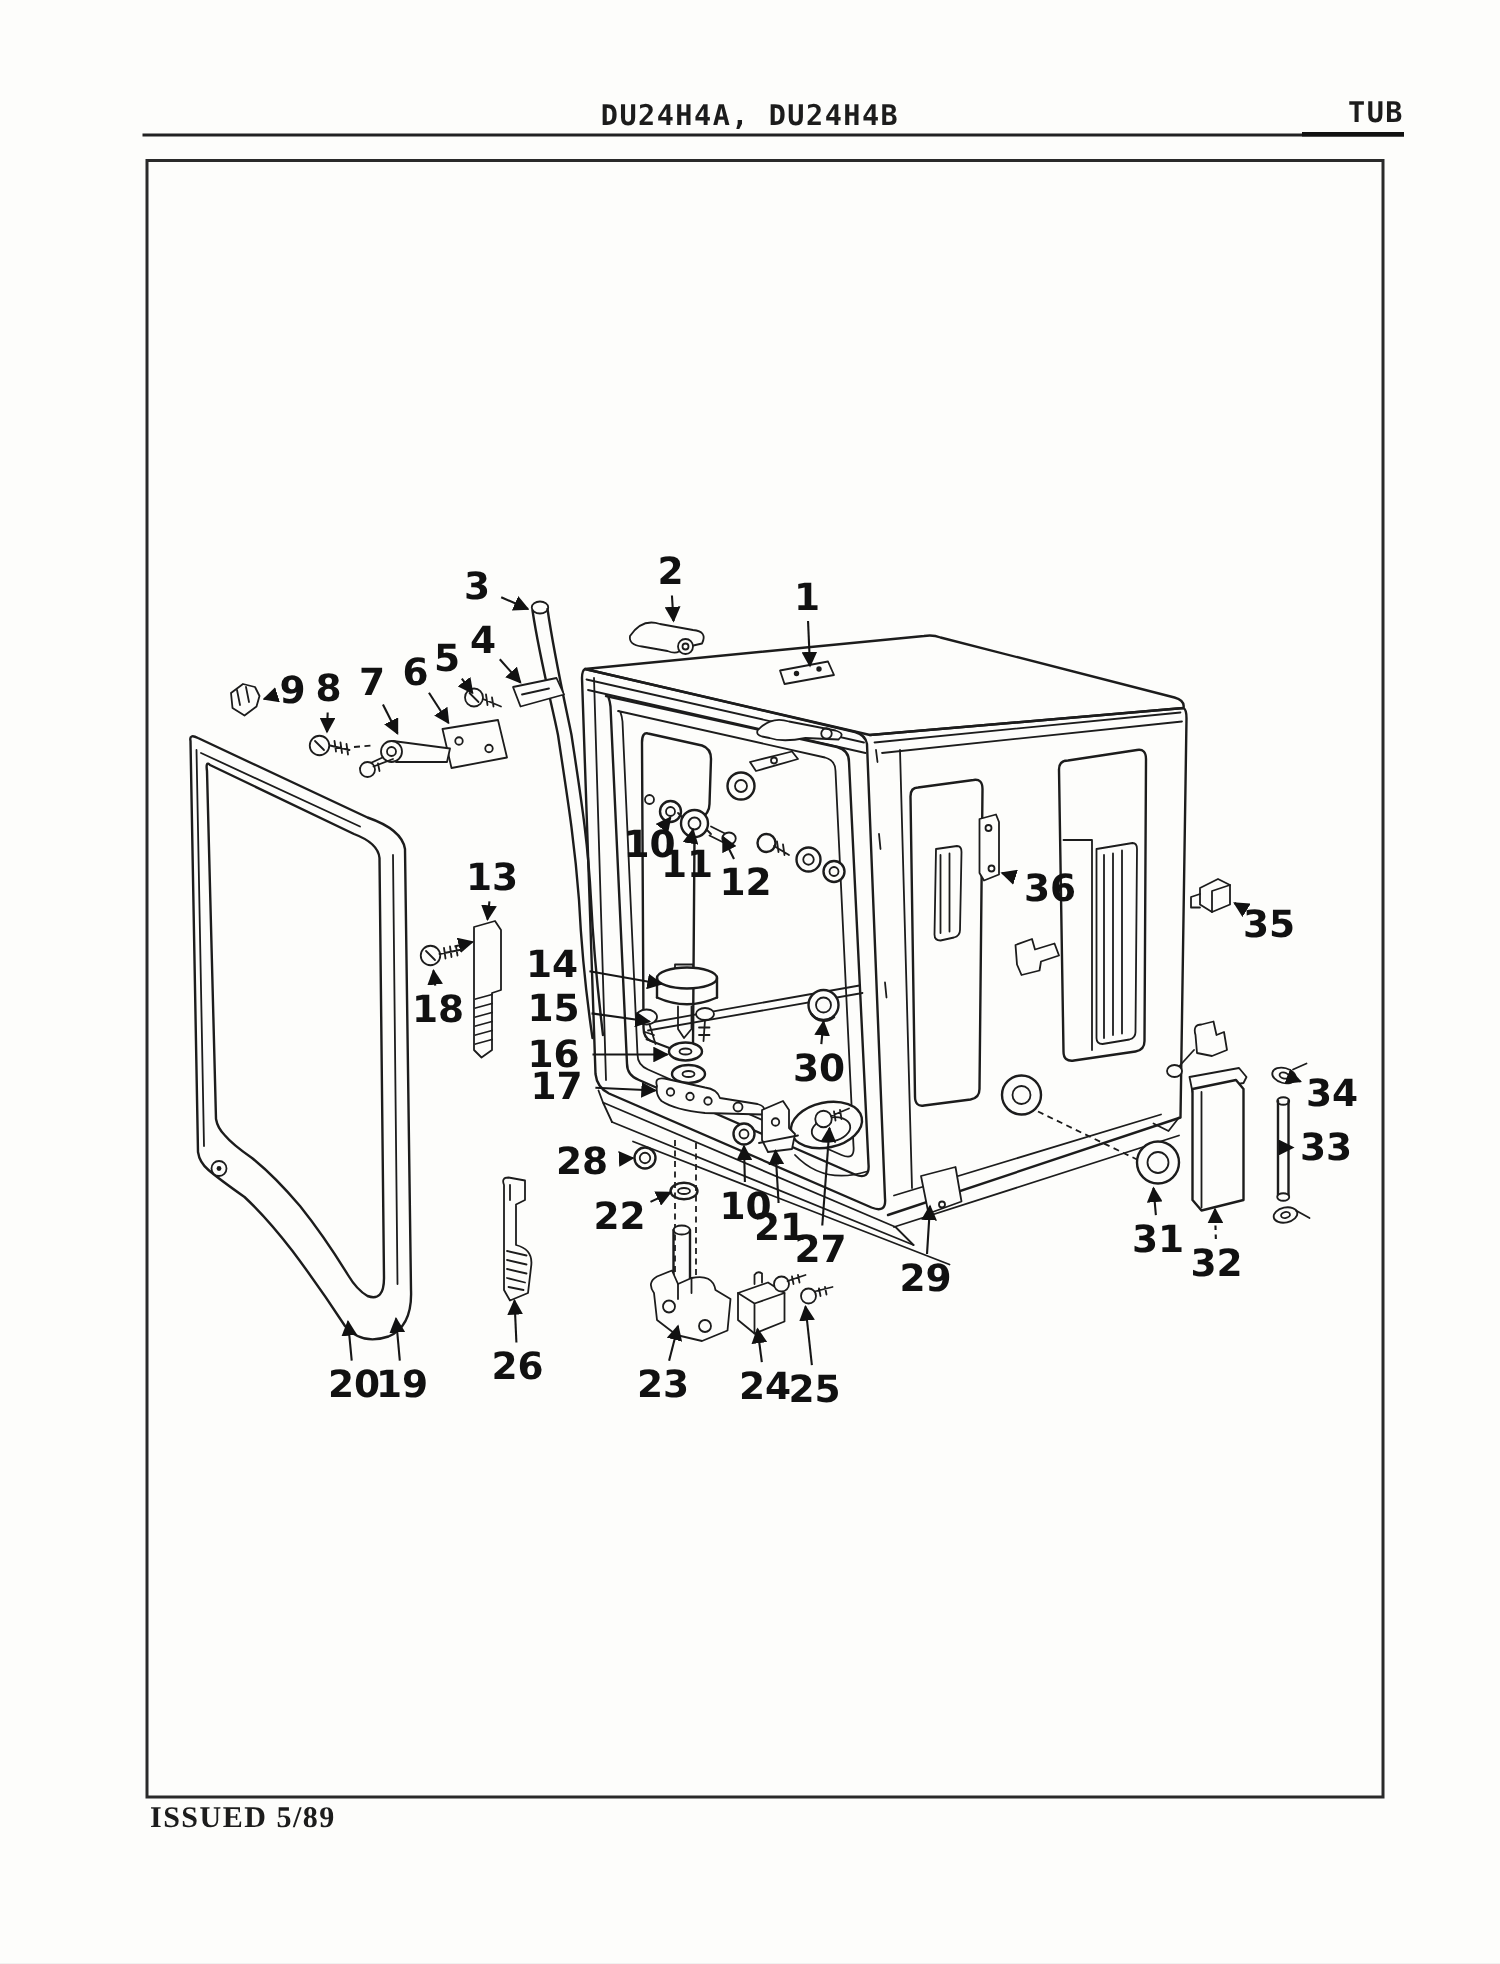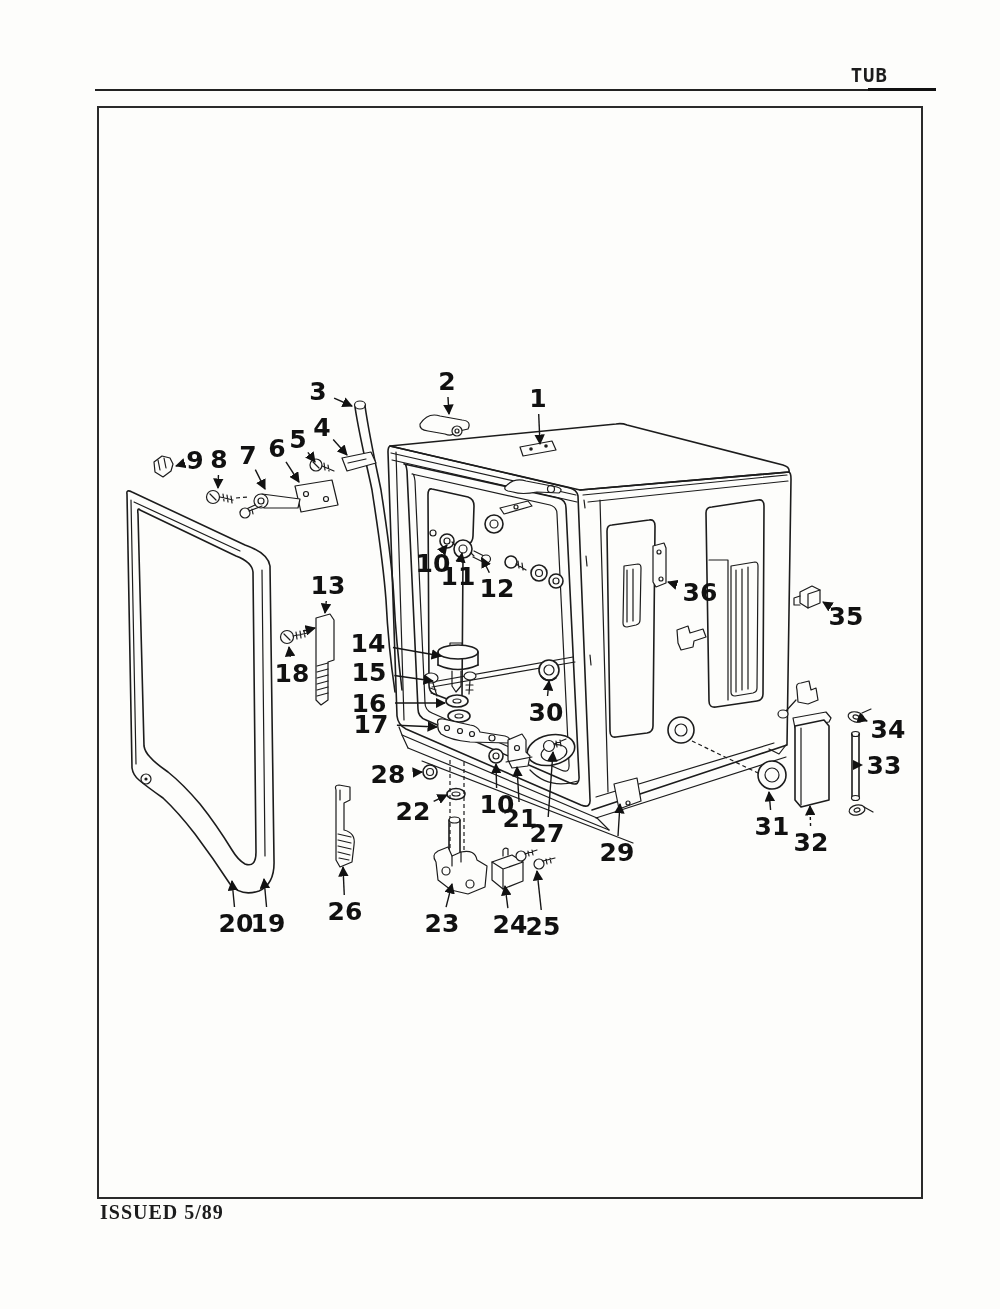--- a/index.html
+++ b/index.html
@@ -1,20 +1,20 @@
 <!DOCTYPE html>
 <html><head>
 <meta charset="utf-8">
 <style>
   html,body{margin:0;padding:0;background:#e8e8e8;}
   .page{position:relative;width:1000px;height:1309px;background:#fdfdfb;margin:0 auto;overflow:hidden;
         font-family:"DejaVu Sans Mono",monospace;color:#1c1c1c;}
   .hdr-title{position:absolute;left:0;right:0;top:66px;text-align:center;
              font-size:19px;font-weight:bold;letter-spacing:1px;}
-  .hdr-right{position:absolute;top:64px;left:812px;width:76px;text-align:right;
+  .hdr-right{position:absolute;top:64px;left:860px;width:76px;text-align:right;
              font-size:19px;font-weight:bold;letter-spacing:1px;}
   .hdr-line{position:absolute;left:95px;top:89px;width:841px;height:2px;background:#222;}
   .hdr-line-thick{position:absolute;left:868px;top:88px;width:68px;height:3px;background:#111;}
   .frame{position:absolute;left:97px;top:106px;width:822px;height:1089px;border:2px solid #2a2a2a;}
   .footer{position:absolute;left:100px;top:1201px;font-size:20px;font-weight:bold;letter-spacing:1px;font-family:Liberation Serif, serif;}
   svg.art{position:absolute;left:0;top:0;width:1000px;height:1309px;}
   svg.art *{vector-effect:non-scaling-stroke;}
   .ln{fill:none;stroke:#1c1c1c;stroke-width:1.6;stroke-linejoin:round;stroke-linecap:round;}
   .ln2{fill:none;stroke:#1c1c1c;stroke-width:1.2;stroke-linejoin:round;stroke-linecap:round;}
   .fw{fill:#fdfdfb;stroke:#1c1c1c;stroke-width:1.6;stroke-linejoin:round;}
@@ -22,20 +22,21 @@
   .dot{fill:#1c1c1c;stroke:none;}
   .dash{fill:none;stroke:#1c1c1c;stroke-width:1.2;stroke-dasharray:4 3;}
   .callout-text{font-family:"DejaVu Sans",sans-serif;font-weight:bold;font-size:25px;fill:#111;}
   .leader{fill:none;stroke:#161616;stroke-width:1.4;}
 </style>
 </head>
 <body>
 
 <div class="page">
 
+  <div class="hdr-title">DU24H4A, DU24H4B</div>
   <div class="hdr-right">TUB</div>
   <div class="hdr-line"></div>
   <div class="hdr-line-thick"></div>
 
   <div class="frame"></div>
 
   <svg class="art" viewBox="0 0 1000 1309">
     <defs>
       <marker id="arr" viewBox="0 0 10 10" refX="9" refY="5" markerWidth="7.5" markerHeight="7.5" orient="auto-start-reverse">
         <path d="M0,0 L10,5 L0,10 Z" fill="#111"></path>

